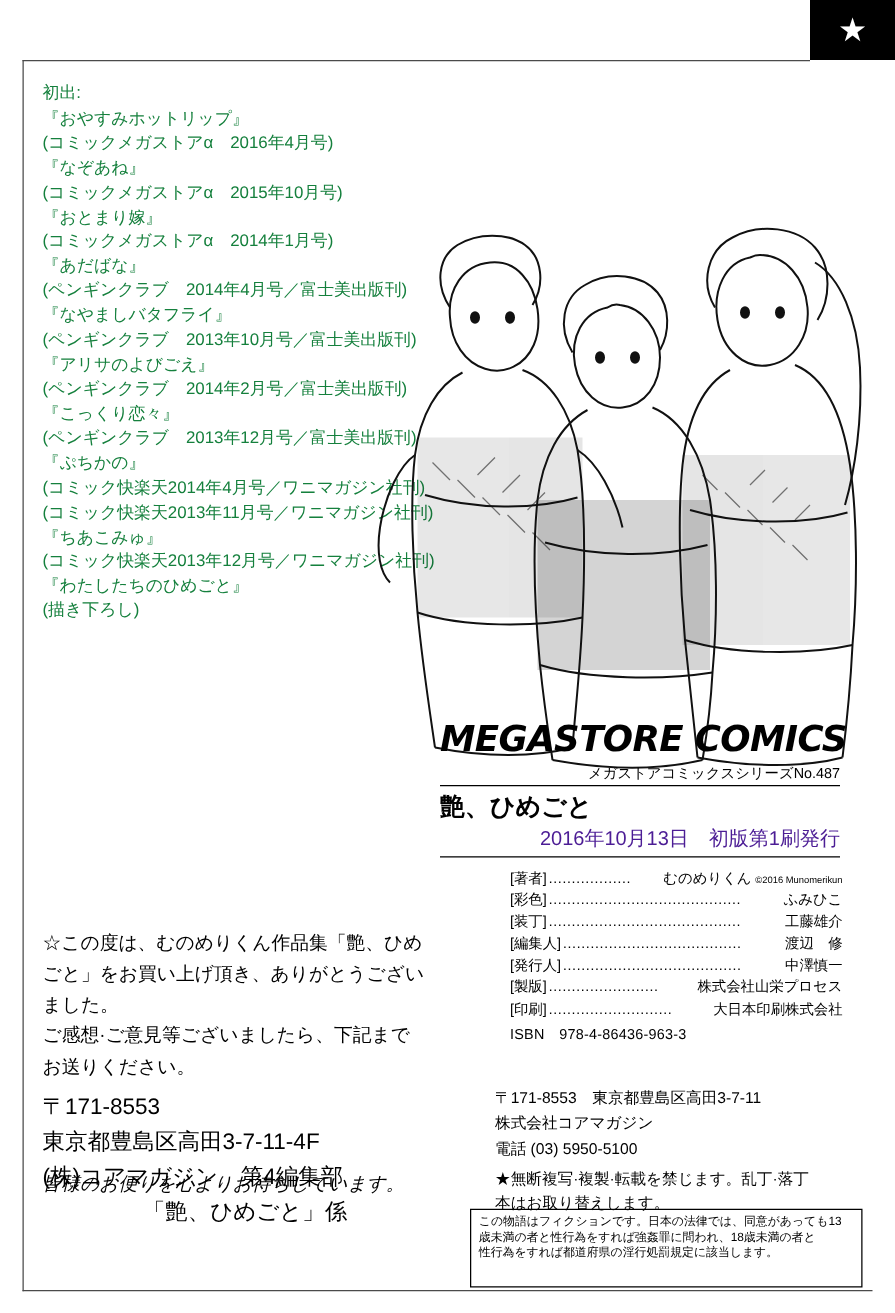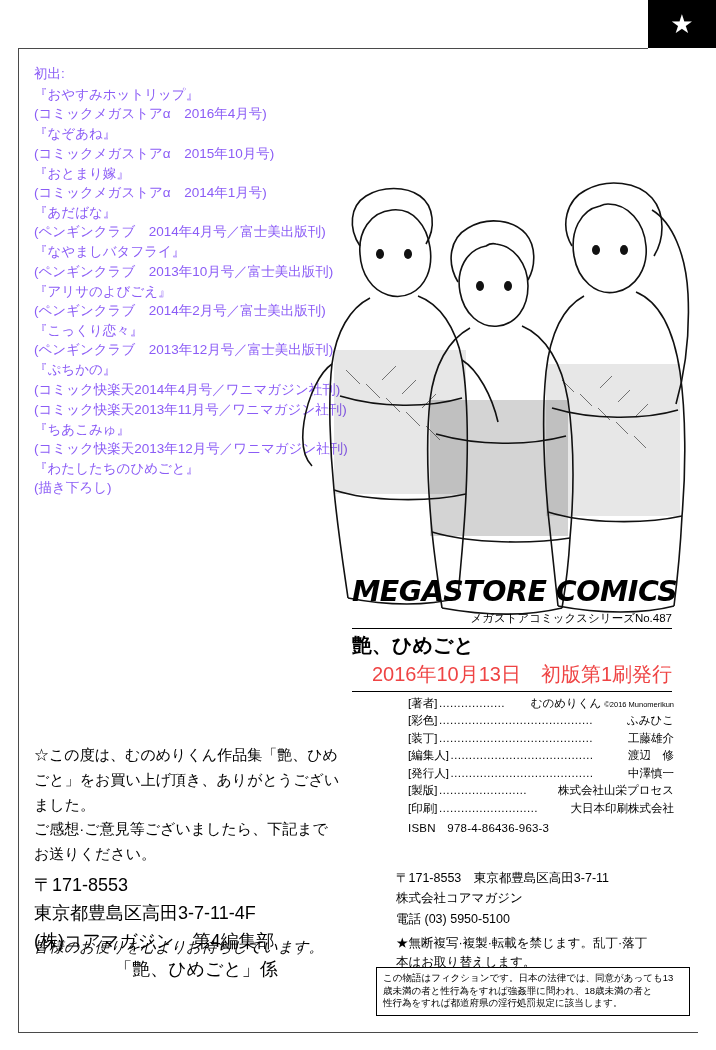--- a/index.html
+++ b/index.html
@@ -59,21 +59,21 @@
   }
 
   
   .credits {
     position: absolute;
     left: 34px;
     top: 64px;
     width: 290px;
     font-size: 13.5px;
     line-height: 1.42;
-    color: #8b5cf6;
+    color: #15803d;
   }
   .credits .hatsu {
     margin-bottom: 2px;
   }
   .credit-entry {
     margin-bottom: 1px;
   }
   .credit-title {
     white-space: nowrap;
   }
@@ -118,23 +118,23 @@
     margin-top: 2px;
   }
   .book-title {
     font-size: 20px;
     font-weight: bold;
     text-align: left;
     margin-top: 3px;
     color: #000000;
   }
   .pub-date {
-    font-size: 20px;
+    font-size: 16px;
     margin-top: 2px;
-    color: #ef4444;
+    color: #4c1d95;
   }
   .rule-under-date {
     height: 1px;
     background: #000000;
     margin-top: 3px;
   }
 
   
   .staff {
     position: absolute;
@@ -230,21 +230,21 @@
     line-height: 1.4;
   }
 
   
   .disclaimer {
     position: absolute;
     left: 376px;
     top: 967px;
     width: 300px;
     border: 1px solid #000000;
-    padding: 4px 6px 5px 6px;
+    padding: 4px 6px 19px 6px;
     font-size: 9.5px;
     line-height: 1.33;
     color: #000000;
   }
 </style>
 </head>
 <body>
 
 <div id="page">
 

